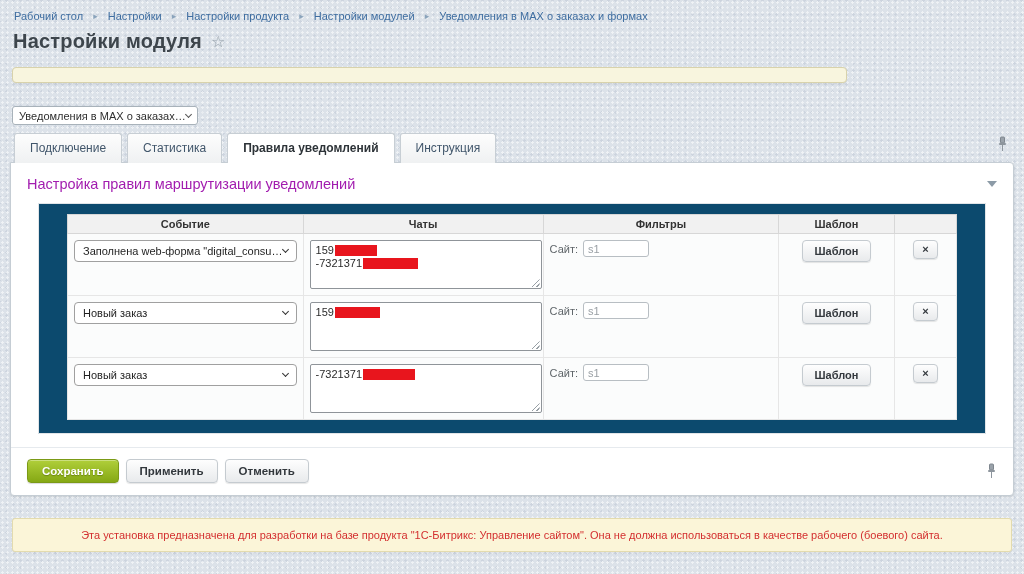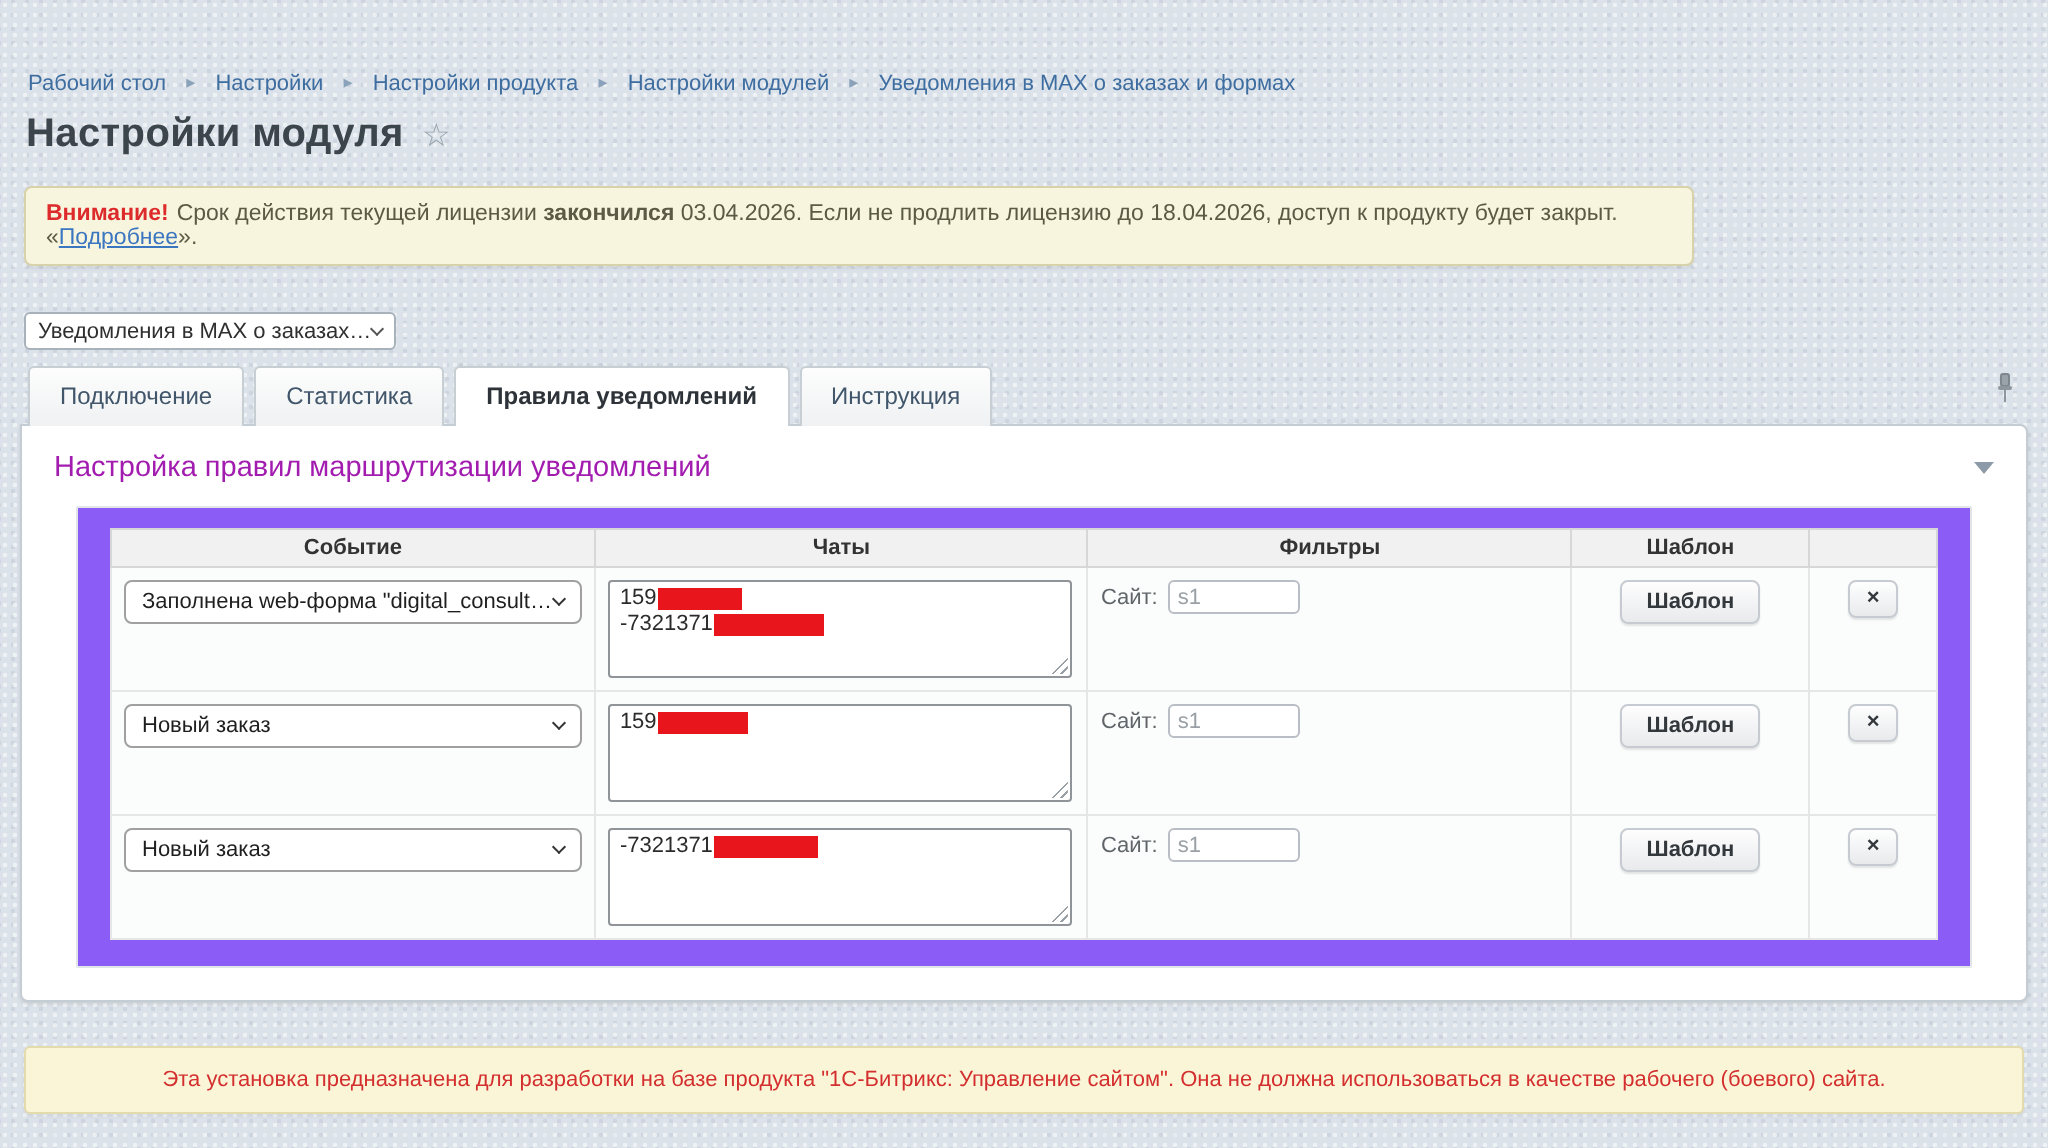--- a/index.html
+++ b/index.html
@@ -11,21 +11,21 @@
     background-color: #dce2e9;
     background-image:
       radial-gradient(rgba(255,255,255,.55) 1px, transparent 1.3px),
       radial-gradient(rgba(150,165,185,.22) 1px, transparent 1.3px);
     background-size: 5px 5px, 7px 7px;
     background-position: 0 0, 3px 4px;
     padding-top: 8px;
   }
 
   
-  .breadcrumb { padding: 2px 10px 0 14px; line-height: 13px; margin-top: 25px; }
+  .breadcrumb { padding: 2px 10px 0 14px; line-height: 13px; }
   .breadcrumb a { color: #3e6da0; text-decoration: none; cursor: pointer; }
   .crumb-sep { color: #8aa3bb; font-size: 9px; margin: 0 7px; vertical-align: 1px; }
 
   
   .title-row { margin: 7px 0 0 13px; display: flex; align-items: center; }
   .page-title { font-size: 20px; font-weight: bold; color: #3d454c; letter-spacing: .2px; }
   .fav-star { color: #98a3ac; font-size: 16px; margin-left: 9px; cursor: pointer; }
 
   
   .license-banner {
@@ -80,22 +80,22 @@
   .panel {
     margin: 0 10px; background: #fff;
     border: 1px solid #c5cdd4; border-radius: 0 4px 4px 4px;
     box-shadow: 0 1px 2px rgba(0,0,0,.1);
     position: relative; z-index: 1;
   }
   .section-header { padding: 13px 16px 9px; font-size: 14.5px; color: #a21caf; display: flex; align-items: center; }
   .collapse-arrow { margin-left: auto; width: 0; height: 0; border-left: 5px solid transparent; border-right: 5px solid transparent; border-top: 6px solid #8c9ba7; cursor: pointer; }
 
   .table-wrap {
-    margin: 2px 27px 16px; border: 1px solid #e1e5e8; background: #8b5cf6;
-    padding: 10px 16px 13px; border-radius: 1px;
+    margin: 2px 27px 0; border: 1px solid #e1e5e8; background: #0c4a6e;
+    padding: 10px 28px 13px; border-radius: 1px;
   }
   table.rules { border-collapse: collapse; width: 100%; table-layout: fixed; }
   .rules th {
     background: #f1f1f1; border: 1px solid #d7d7d7;
     font-size: 11px; font-weight: bold; color: #333;
     text-align: center; padding: 3px 2px; height: 19px;
   }
   .rules td {
     border: 1px solid #e6e6e6; background: #fbfcfc;
     vertical-align: top; padding: 6px; height: 52px;
@@ -169,23 +169,20 @@
 <span class="crumb-sep">▸</span>
   <a>Уведомления в MAX о заказах и формах</a>
 </div>
 
 <div class="title-row">
   <span class="page-title">Настройки модуля</span>
   <span class="fav-star">☆</span>
 </div>
 
 <div class="license-banner">
-  <span class="license-text">
-    <span class="warn-label">Внимание!</span><span>Срок действия текущей лицензии </span><b>закончился</b><span> 03.04.2026. Если не продлить лицензию до 18.04.2026, доступ к продукту будет закрыт. «</span><a>Подробнее</a><span>».</span>
-  </span>
 </div>
 
 <div class="module-select">
   <span class="event-label">Уведомления в MAX о заказах и формах</span>
   <span class="caret"></span>
 </div>
 
 <div class="tabs">
 
   <div class="tab"><span>Подключение</span></div>
@@ -300,17 +297,29 @@
       <button class="btn btn-gray template-btn">Шаблон</button>
     </td>
     <td class="cell-center">
       <button class="btn btn-gray del-btn">×</button>
     </td>
   </tr>
 </tbody>
     </table>
   </div>
 
+  <div class="panel-footer">
+    <button class="btn btn-green">Сохранить</button>
+    <button class="btn btn-gray">Применить</button>
+    <button class="btn btn-gray">Отменить</button>
+    <span class="pin-bottom">
+      <svg width="11" height="16" viewBox="0 0 11 16">
+          <rect x="3.5" y="1" width="4" height="6" rx="1" fill="#9aa2aa" stroke="#7e868e"></rect>
+          <rect x="2" y="7" width="7" height="2" rx="1" fill="#8d959d"></rect>
+          <line x1="5.5" y1="9" x2="5.5" y2="15" stroke="#8d959d"></line>
+        </svg>
+    </span>
+  </div>
 </div>
 
 <div class="dev-banner">
   <span>Эта установка предназначена для разработки на базе продукта "1С-Битрикс: Управление сайтом". Она не должна использоваться в качестве рабочего (боевого) сайта.</span>
 </div>
 
 </body></html>

